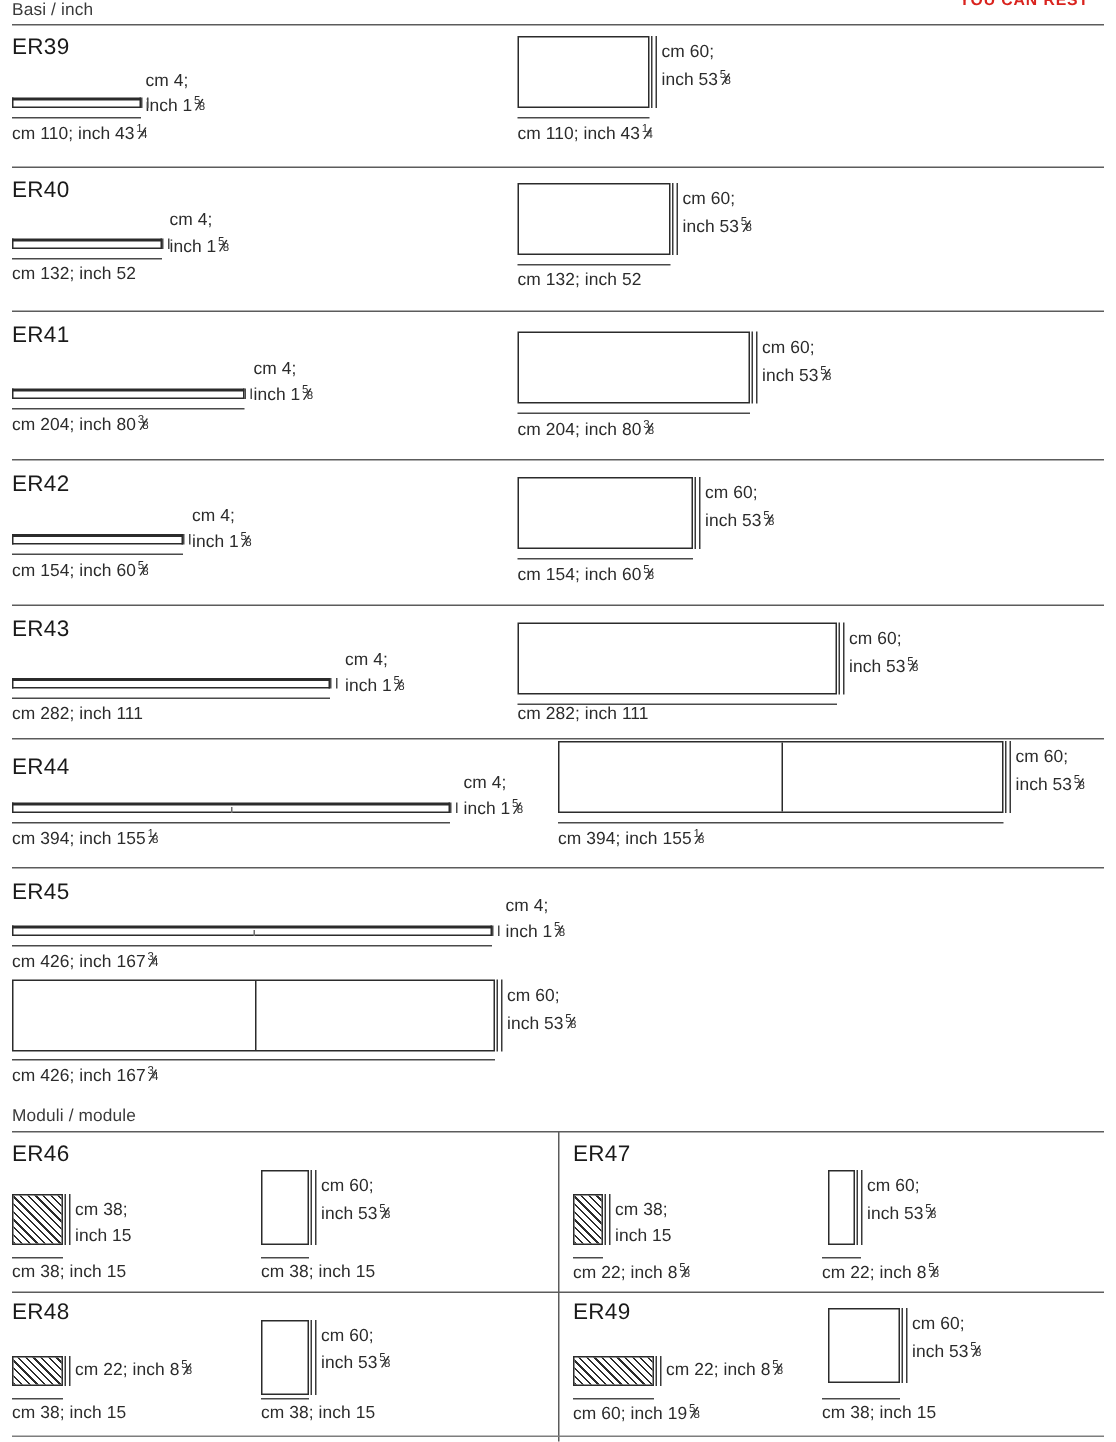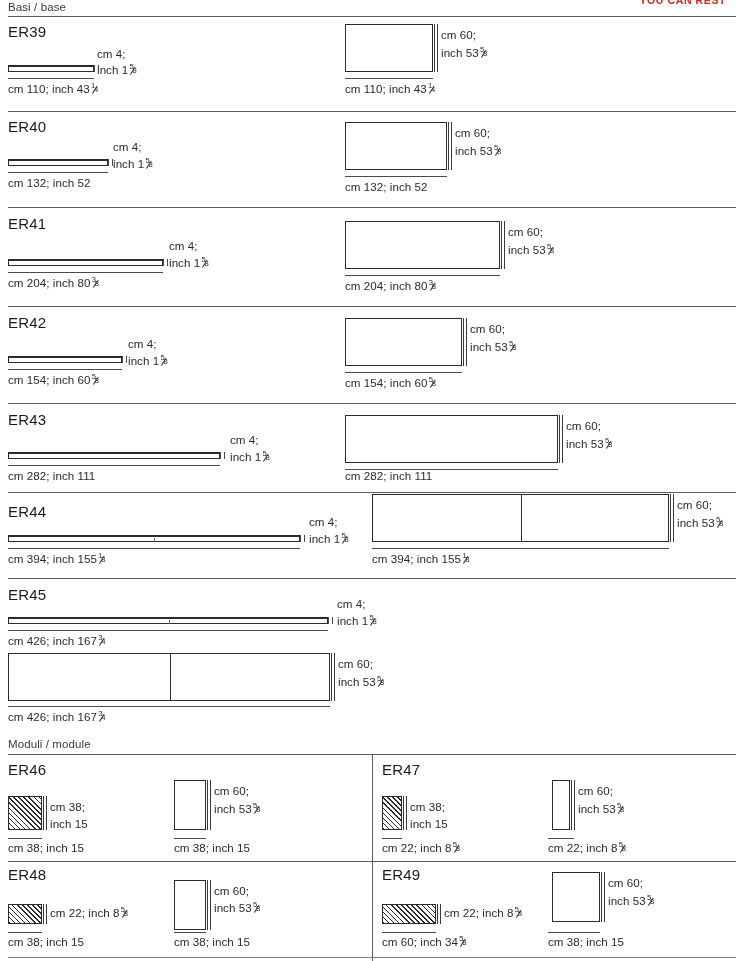--- a/index.html
+++ b/index.html
@@ -79,21 +79,21 @@
         #2b2b2b 0px,#2b2b2b 1.1px,#ffffff 1.1px,#ffffff 3.6px);
   }
 </style>
 </head>
 <body>
 
 <div class="sheet">
 
   <div class="banner">YOU CAN REST</div>
 
-  <div class="section-cap" style="top:1px;">Basi / base</div>
+  <div class="section-cap" style="top:1px;">Basi / inch</div>
   <div class="rule" style="top:16px;"></div>
 
   <div class="code" style="top:23px;">ER39</div>
   <div class="dim" style="left:97px;top:47px;">cm 4;</div>
   <div class="dim" style="left:97px;top:63px;"><span>inch 1</span><span class="frac"><span class="n">5</span><span class="b">/</span><span class="d">8</span></span></div>
   <div class="bar" style="left:8px;top:65px;width:86px;">
     <i class="top"></i>
       <i class="bot"></i>
       <i class="lcap"></i>
       <i class="rcap"></i>
@@ -359,21 +359,21 @@
   <div class="dim" style="left:174px;top:935px;">cm 38; inch 15</div>
 
   <div class="code col2" style="top:866px;">ER49</div>
   <div class="hatch" style="left:382px;top:904px;width:54px;height:20px;"></div>
   <div class="vcal" style="left:437px;top:904px;height:20px;">
       <i class="a"></i>
       <i class="b"></i>
     </div>
   <div class="dim" style="left:444px;top:906px;"><span>cm 22; inch 8</span><span class="frac"><span class="n">5</span><span class="b">/</span><span class="d">8</span></span></div>
   <div class="hcal" style="left:382px;top:932px;width:54px;"></div>
-  <div class="dim" style="left:382px;top:935px;"><span>cm 60; inch 34</span><span class="frac"><span class="n">5</span><span class="b">/</span><span class="d">8</span></span></div>
+  <div class="dim" style="left:382px;top:935px;"><span>cm 60; inch 19</span><span class="frac"><span class="n">5</span><span class="b">/</span><span class="d">8</span></span></div>
 
   <div class="box" style="left:552px;top:872px;width:48px;height:50px;"></div>
   <div class="vcal" style="left:601px;top:872px;height:50px;">
       <i class="a"></i>
       <i class="b"></i>
     </div>
   <div class="dim" style="left:608px;top:876px;">cm 60;</div>
   <div class="dim" style="left:608px;top:894px;"><span>inch 53</span><span class="frac"><span class="n">5</span><span class="b">/</span><span class="d">8</span></span></div>
   <div class="hcal" style="left:548px;top:932px;width:52px;"></div>
   <div class="dim" style="left:548px;top:935px;">cm 38; inch 15</div>

